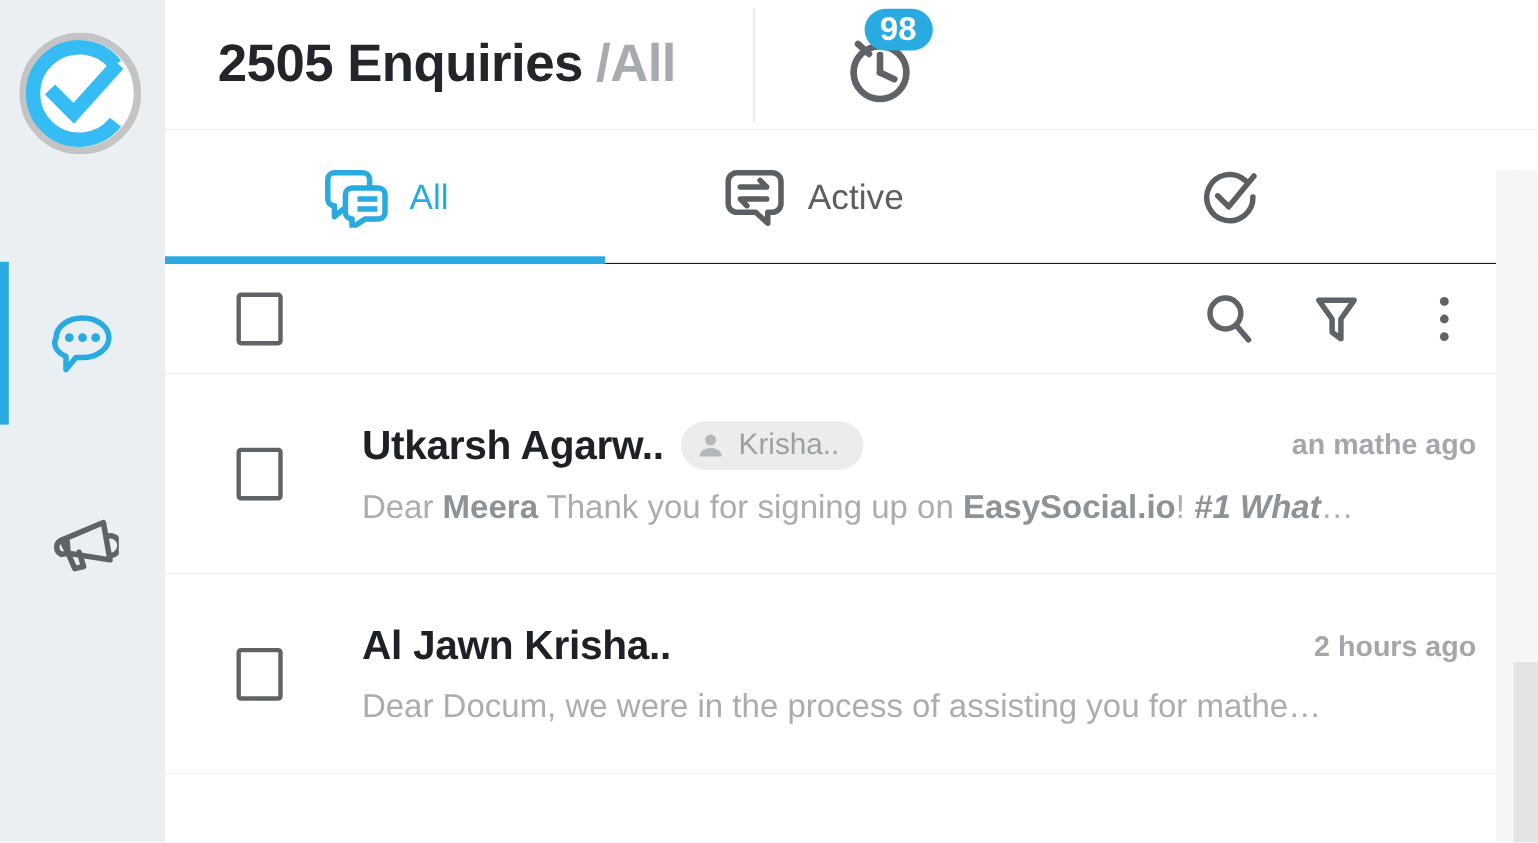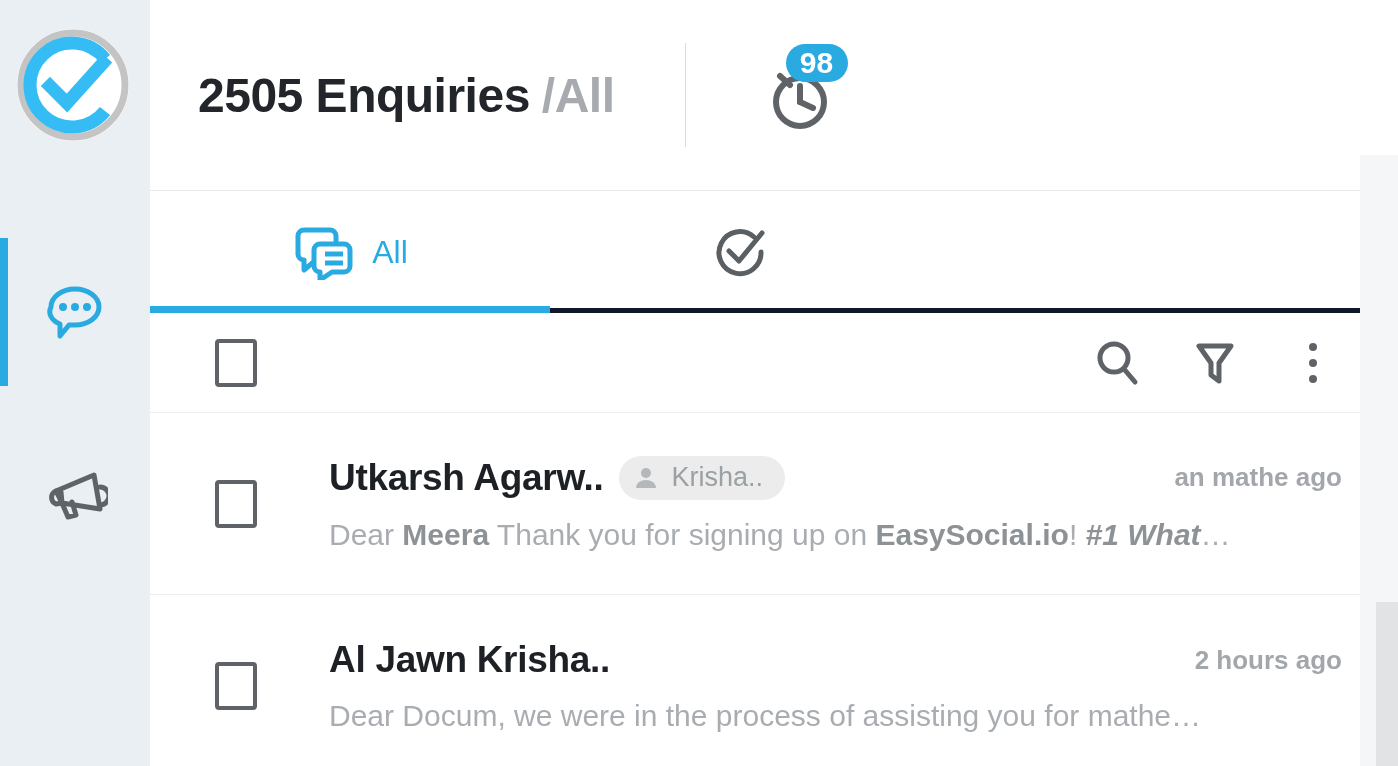--- a/index.html
+++ b/index.html
@@ -52,21 +52,21 @@
     position: relative;
     width: 1248px;
     flex: 0 0 1248px;
     height: 766px;
     background: #ffffff;
   }
 
   
   .header {
     position: relative;
-    height: 191px;
+    height: 118px;
     background: #ffffff;
     display: flex;
     align-items: center;
     border-bottom: 1px solid #e8eaec;
   }
   .header-title {
     margin-left: 48px;
     font-size: 48px;
     font-weight: bold;
     letter-spacing: -0.5px;
@@ -105,21 +105,21 @@
     display: flex; align-items: center; justify-content: center;
     letter-spacing: 0px;
   }
 
   
   .tabs {
     position: relative;
     display: flex;
     height: 122px;
     background: #ffffff;
-    border-bottom: 5px solid #0f172a;
+    border-bottom: 1px solid #0f172a;
   }
   .tab {
     position: relative;
     height: 122px;
     display: flex;
     align-items: center;
     justify-content: center;
     gap: 18px;
     color: #5a5f63;
     font-size: 32px;
@@ -326,20 +326,30 @@
             <path d="M6 12 a6 6 0 0 1 6 -6 h26 a6 6 0 0 1 6 6 v18 a6 6 0 0 1 -6 6 h-14 l-12 10 v-10 a6 6 0 0 1 -6 -6 z"></path>
             <path d="M22 26 a6 6 0 0 1 6 -6 h24 a6 6 0 0 1 6 6 v16 a6 6 0 0 1 -6 6 h-12 l-12 8 v-8 a6 6 0 0 1 -6 -6 z" fill="#ffffff"></path>
             <path d="M33 30 H51"></path>
             <path d="M33 39 H51"></path>
           </g>
         </svg>
         <span>All</span>
         <span class="tab-underline"></span>
       </div>
 
+      <div class="tab active-t">
+        <svg width="60" height="56" viewBox="0 0 60 56">
+          <g fill="none" stroke="#5a5f63" stroke-width="5" stroke-linejoin="round" stroke-linecap="round">
+            <path d="M6 14 a8 8 0 0 1 8 -8 h32 a8 8 0 0 1 8 8 v20 a8 8 0 0 1 -8 8 h-4 v10 l-11 -10 h-17 a8 8 0 0 1 -8 -8 z"></path>
+            <path d="M17 19 H41 l-6 -6"></path>
+            <path d="M41 30 H17 l6 6"></path>
+          </g>
+        </svg>
+        <span>Active</span>
+      </div>
 
       <div class="tab resolved">
         <svg width="60" height="56" viewBox="0 0 60 56">
           <g fill="none" stroke="#5a5f63" stroke-width="5" stroke-linecap="round" stroke-linejoin="round">
             <path d="M44 13 A21 21 0 1 0 51 28"></path>
             <path d="M19 27 L29 37 L52 9"></path>
           </g>
         </svg>
       </div>
     </div>

